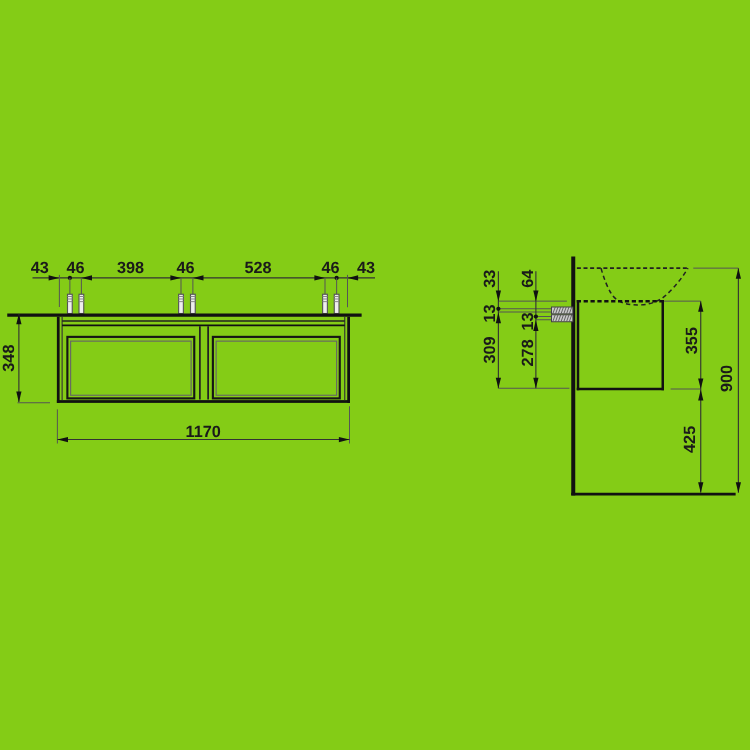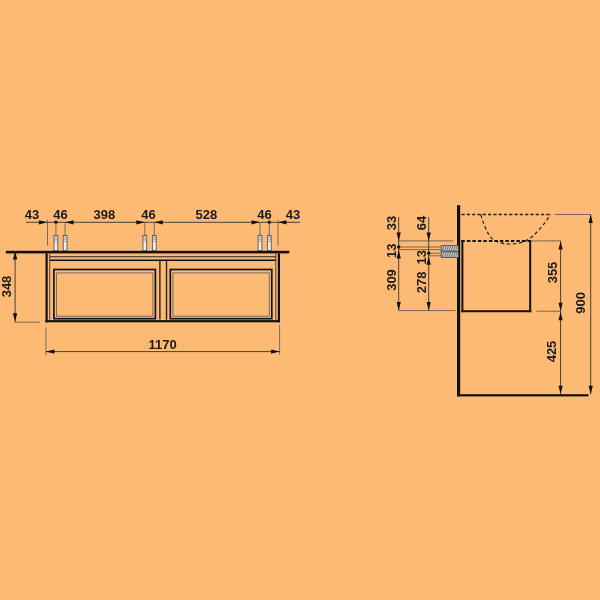--- a/index.html
+++ b/index.html
@@ -1,16 +1,16 @@
 <!DOCTYPE html>
 <html><head>
 <meta charset="utf-8">
 <style>
   html,body{margin:0;padding:0;background:#ffffff;}
-  .wrap{width:600px;height:600px;position:relative;background:#fdba74;}
+  .wrap{width:600px;height:600px;position:relative;background:#84cc16;}
   text{font-family:"Liberation Sans",sans-serif;font-weight:bold;fill:#1a1a1a;}
 </style>
 </head>
 <body>
 <div class="wrap">
 <svg width="600" height="600" viewBox="0 0 600 600">
 
 <g>
   <line x1="26" y1="222.3" x2="300" y2="222.3" stroke="#333" stroke-width="0.9"></line>
 </g>

